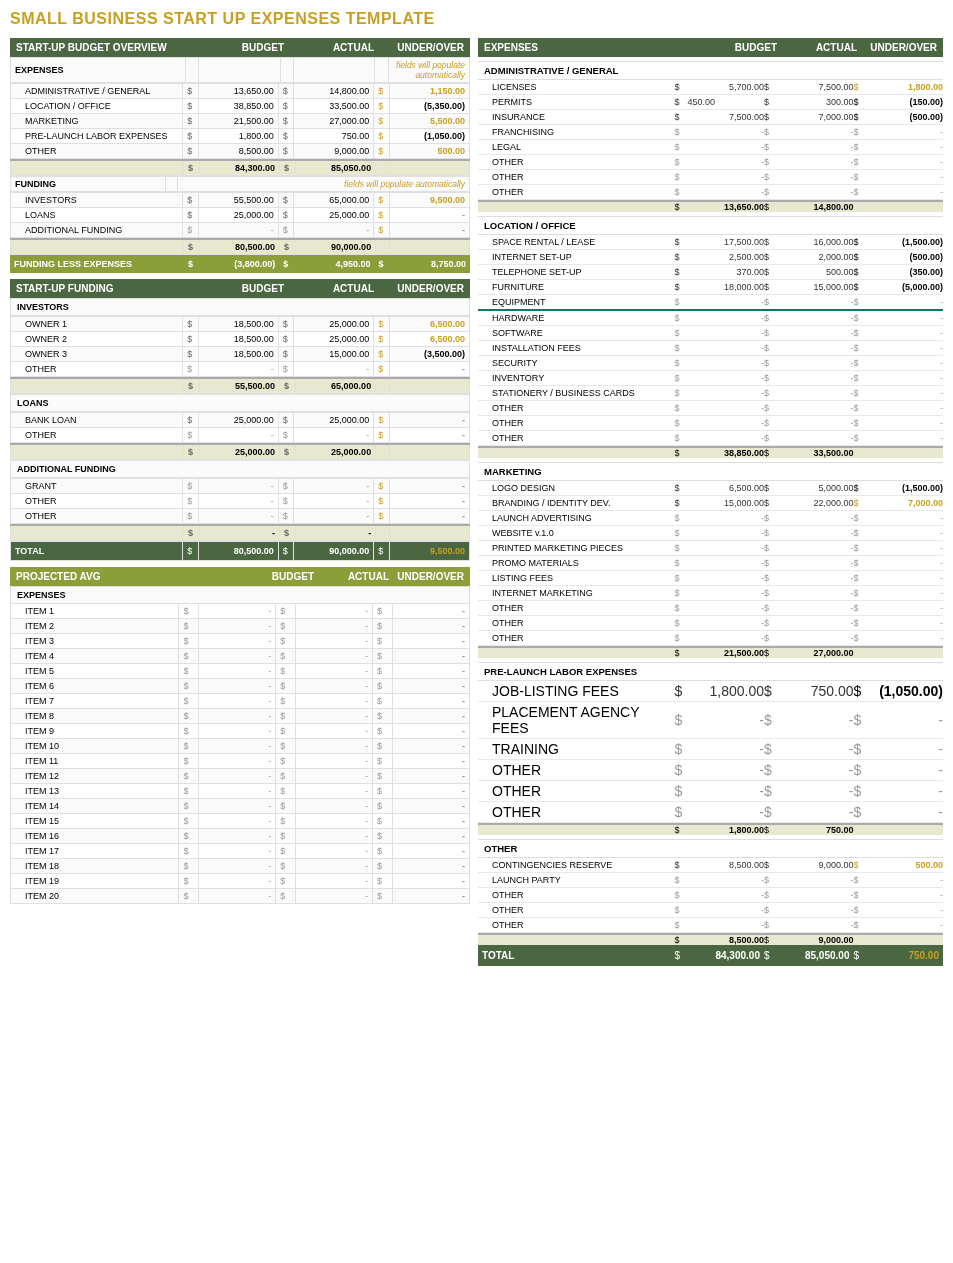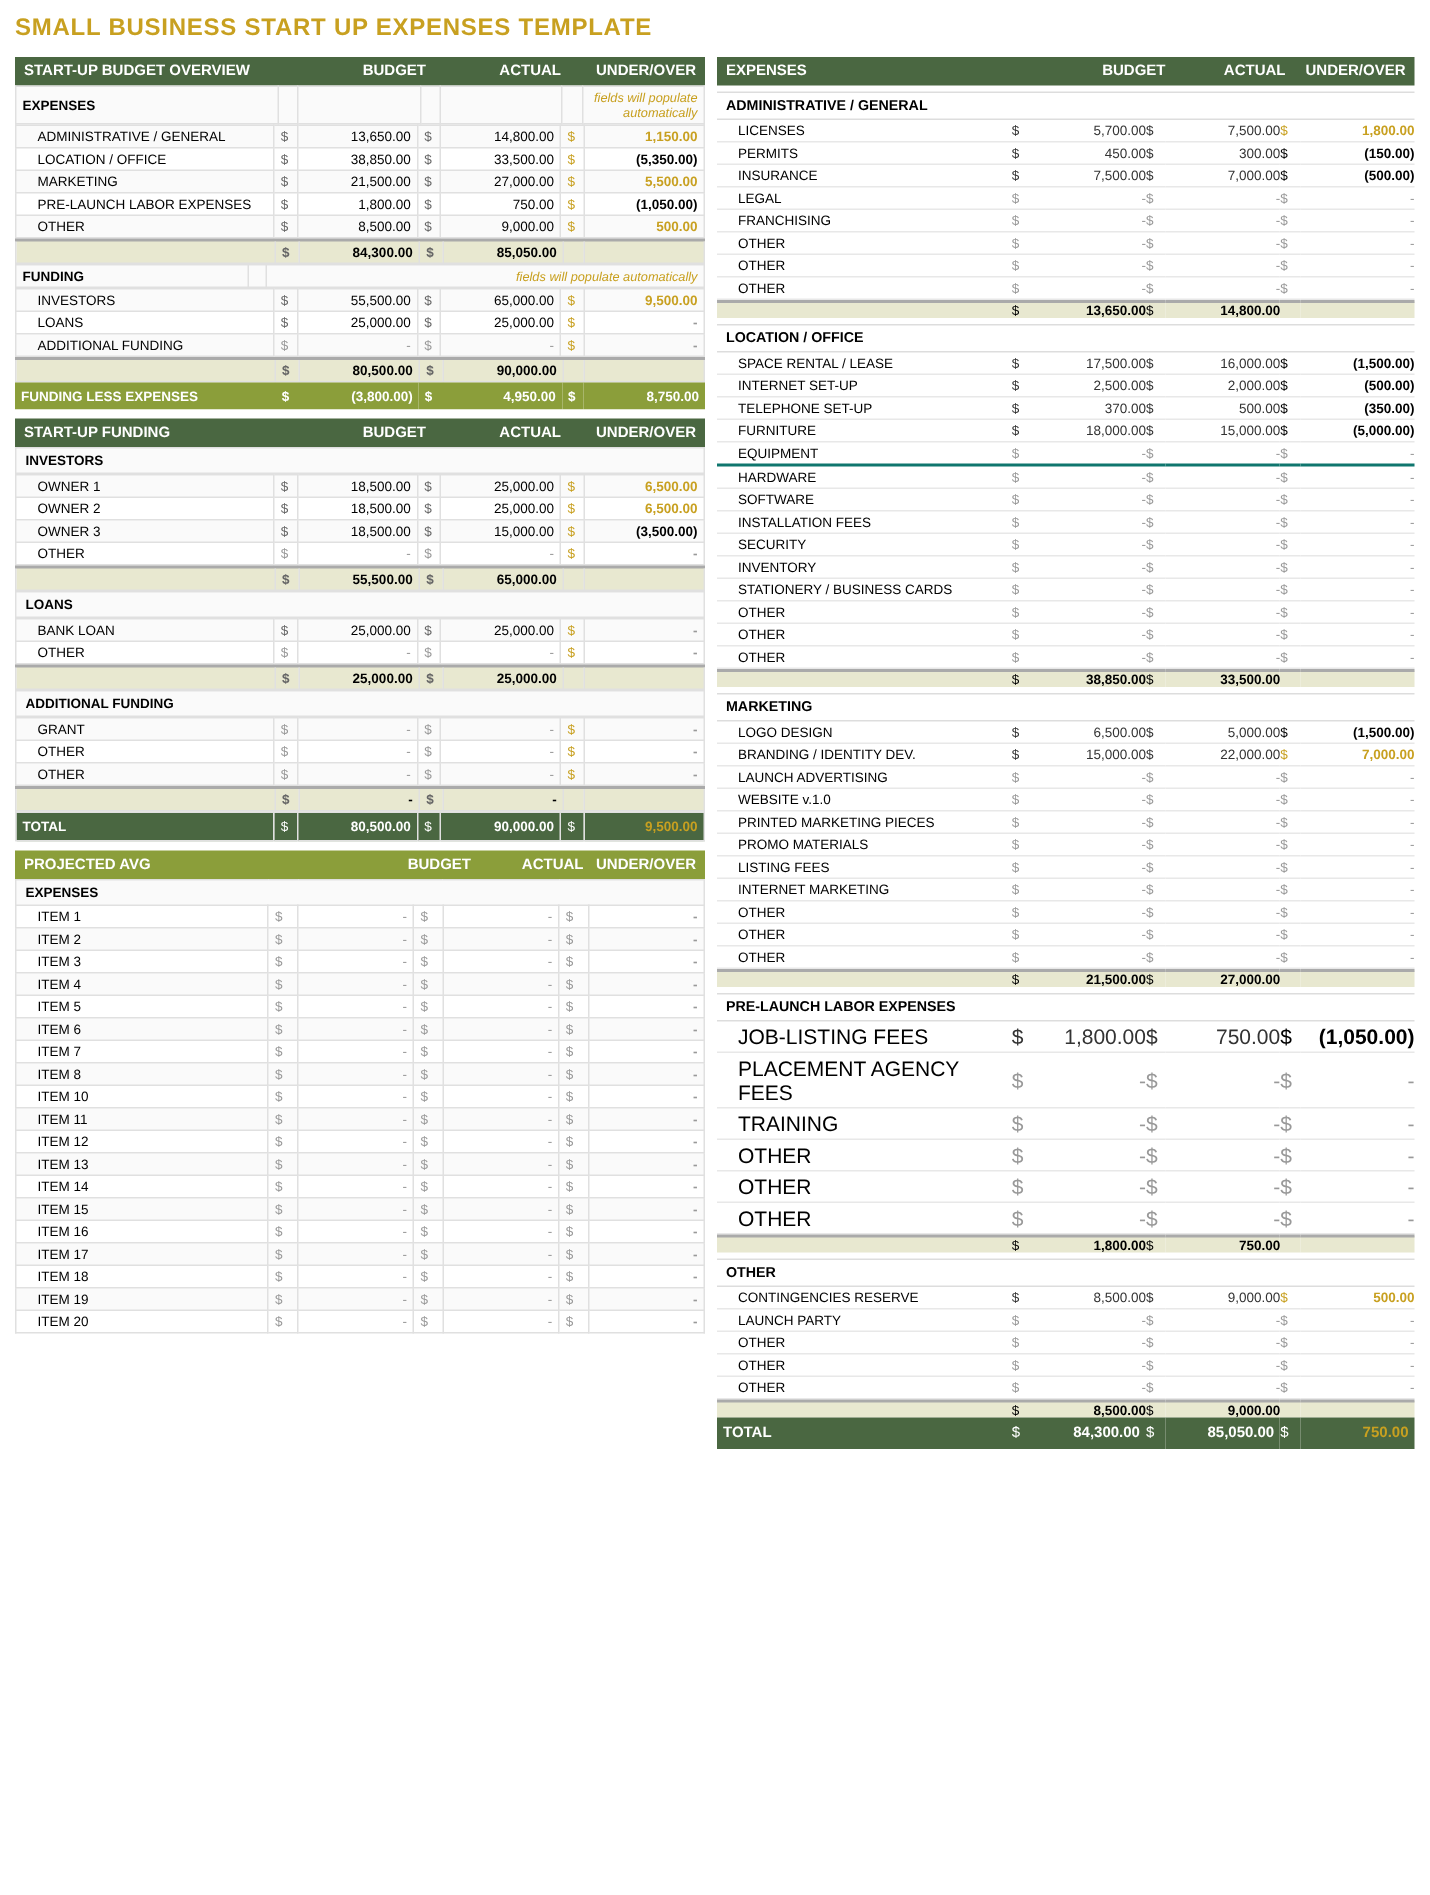--- a/index.html
+++ b/index.html
@@ -489,20 +489,29 @@
             <tr>
     <td style="padding-left:14px;width:120px">ITEM 8</td>
     <td class="dollar-sign" style="color:#999">$</td>
     <td class="num-col" style="color:#999;text-align:right">-</td>
     <td class="dollar-sign" style="color:#999">$</td>
     <td class="num-col" style="color:#999;text-align:right">-</td>
     <td class="dollar-sign" style="color:#999">$</td>
     <td class="uover-col" style="color:#999;text-align:right">-</td>
   </tr>
             <tr>
+    <td style="padding-left:14px;width:120px">ITEM 9</td>
+    <td class="dollar-sign" style="color:#999">$</td>
+    <td class="num-col" style="color:#999;text-align:right">-</td>
+    <td class="dollar-sign" style="color:#999">$</td>
+    <td class="num-col" style="color:#999;text-align:right">-</td>
+    <td class="dollar-sign" style="color:#999">$</td>
+    <td class="uover-col" style="color:#999;text-align:right">-</td>
+  </tr>
+            <tr>
     <td style="padding-left:14px;width:120px">ITEM 10</td>
     <td class="dollar-sign" style="color:#999">$</td>
     <td class="num-col" style="color:#999;text-align:right">-</td>
     <td class="dollar-sign" style="color:#999">$</td>
     <td class="num-col" style="color:#999;text-align:right">-</td>
     <td class="dollar-sign" style="color:#999">$</td>
     <td class="uover-col" style="color:#999;text-align:right">-</td>
   </tr>
             <tr>
     <td style="padding-left:14px;width:120px">ITEM 11</td>
@@ -616,46 +625,46 @@
       <td style="width:12px;color:#333">$</td>
       <td style="width:70px;text-align:right;color:#333">5,700.00</td>
       <td style="width:12px;color:#333">$</td>
       <td style="width:70px;text-align:right;color:#333">7,500.00</td>
       <td style="width:12px;color:#c8a020">$</td>
       <td style="width:70px;text-align:right;color:#c8a020;font-weight:bold">1,800.00</td>
     </tr>
             <tr style="border-bottom:1px solid #e8e8e8">
       <td style="padding:2px 4px 2px 14px;width:180px">PERMITS</td>
       <td style="width:12px;color:#333">$</td>
-      <td style="width:70px;text-align:right;color:#333">450.00</td>
+      <td style="width:70px;text-align:left;color:#333">450.00</td>
       <td style="width:12px;color:#333">$</td>
       <td style="width:70px;text-align:right;color:#333">300.00</td>
       <td style="width:12px;color:#000">$</td>
       <td style="width:70px;text-align:right;color:#000;font-weight:bold">(150.00)</td>
     </tr>
             <tr style="border-bottom:1px solid #e8e8e8">
       <td style="padding:2px 4px 2px 14px;width:180px">INSURANCE</td>
       <td style="width:12px;color:#333">$</td>
       <td style="width:70px;text-align:right;color:#333">7,500.00</td>
       <td style="width:12px;color:#333">$</td>
       <td style="width:70px;text-align:right;color:#333">7,000.00</td>
       <td style="width:12px;color:#000">$</td>
       <td style="width:70px;text-align:right;color:#000;font-weight:bold">(500.00)</td>
     </tr>
             <tr style="border-bottom:1px solid #e8e8e8">
+      <td style="padding:2px 4px 2px 14px;width:180px">FRANCHISING</td>
+      <td style="width:12px;color:#999">$</td>
+      <td style="width:70px;text-align:right;color:#999">-</td>
+      <td style="width:12px;color:#999">$</td>
+      <td style="width:70px;text-align:right;color:#999">-</td>
+      <td style="width:12px;color:#999">$</td>
+      <td style="width:70px;text-align:right;color:#999;font-weight:normal">-</td>
+    </tr>
+            <tr style="border-bottom:1px solid #e8e8e8">
       <td style="padding:2px 4px 2px 14px;width:180px">LEGAL</td>
-      <td style="width:12px;color:#999">$</td>
-      <td style="width:70px;text-align:right;color:#999">-</td>
-      <td style="width:12px;color:#999">$</td>
-      <td style="width:70px;text-align:right;color:#999">-</td>
-      <td style="width:12px;color:#999">$</td>
-      <td style="width:70px;text-align:right;color:#999;font-weight:normal">-</td>
-    </tr>
-            <tr style="border-bottom:1px solid #e8e8e8">
-      <td style="padding:2px 4px 2px 14px;width:180px">FRANCHISING</td>
       <td style="width:12px;color:#999">$</td>
       <td style="width:70px;text-align:right;color:#999">-</td>
       <td style="width:12px;color:#999">$</td>
       <td style="width:70px;text-align:right;color:#999">-</td>
       <td style="width:12px;color:#999">$</td>
       <td style="width:70px;text-align:right;color:#999;font-weight:normal">-</td>
     </tr>
             <tr style="border-bottom:1px solid #e8e8e8">
       <td style="padding:2px 4px 2px 14px;width:180px">OTHER</td>
       <td style="width:12px;color:#999">$</td>

